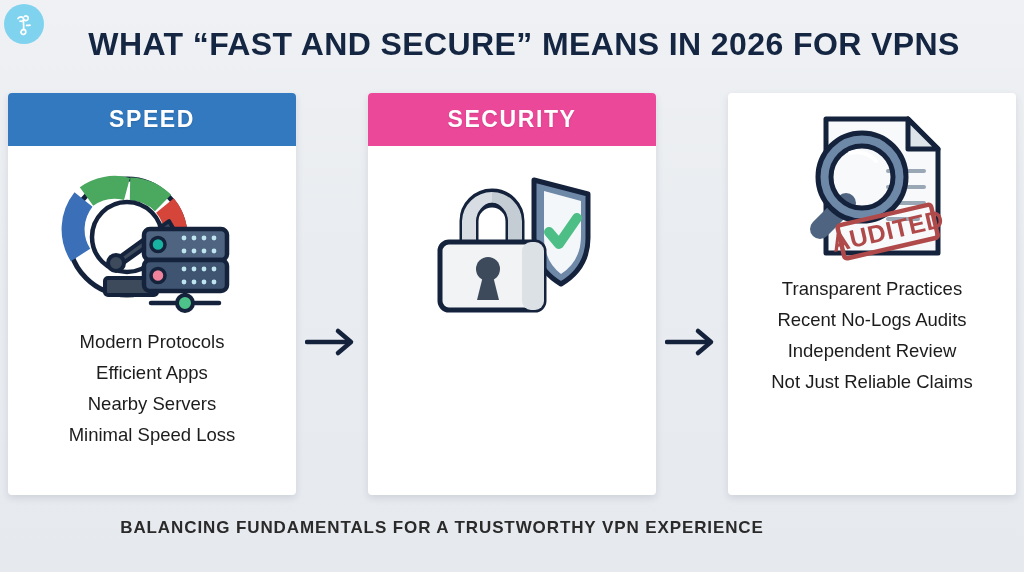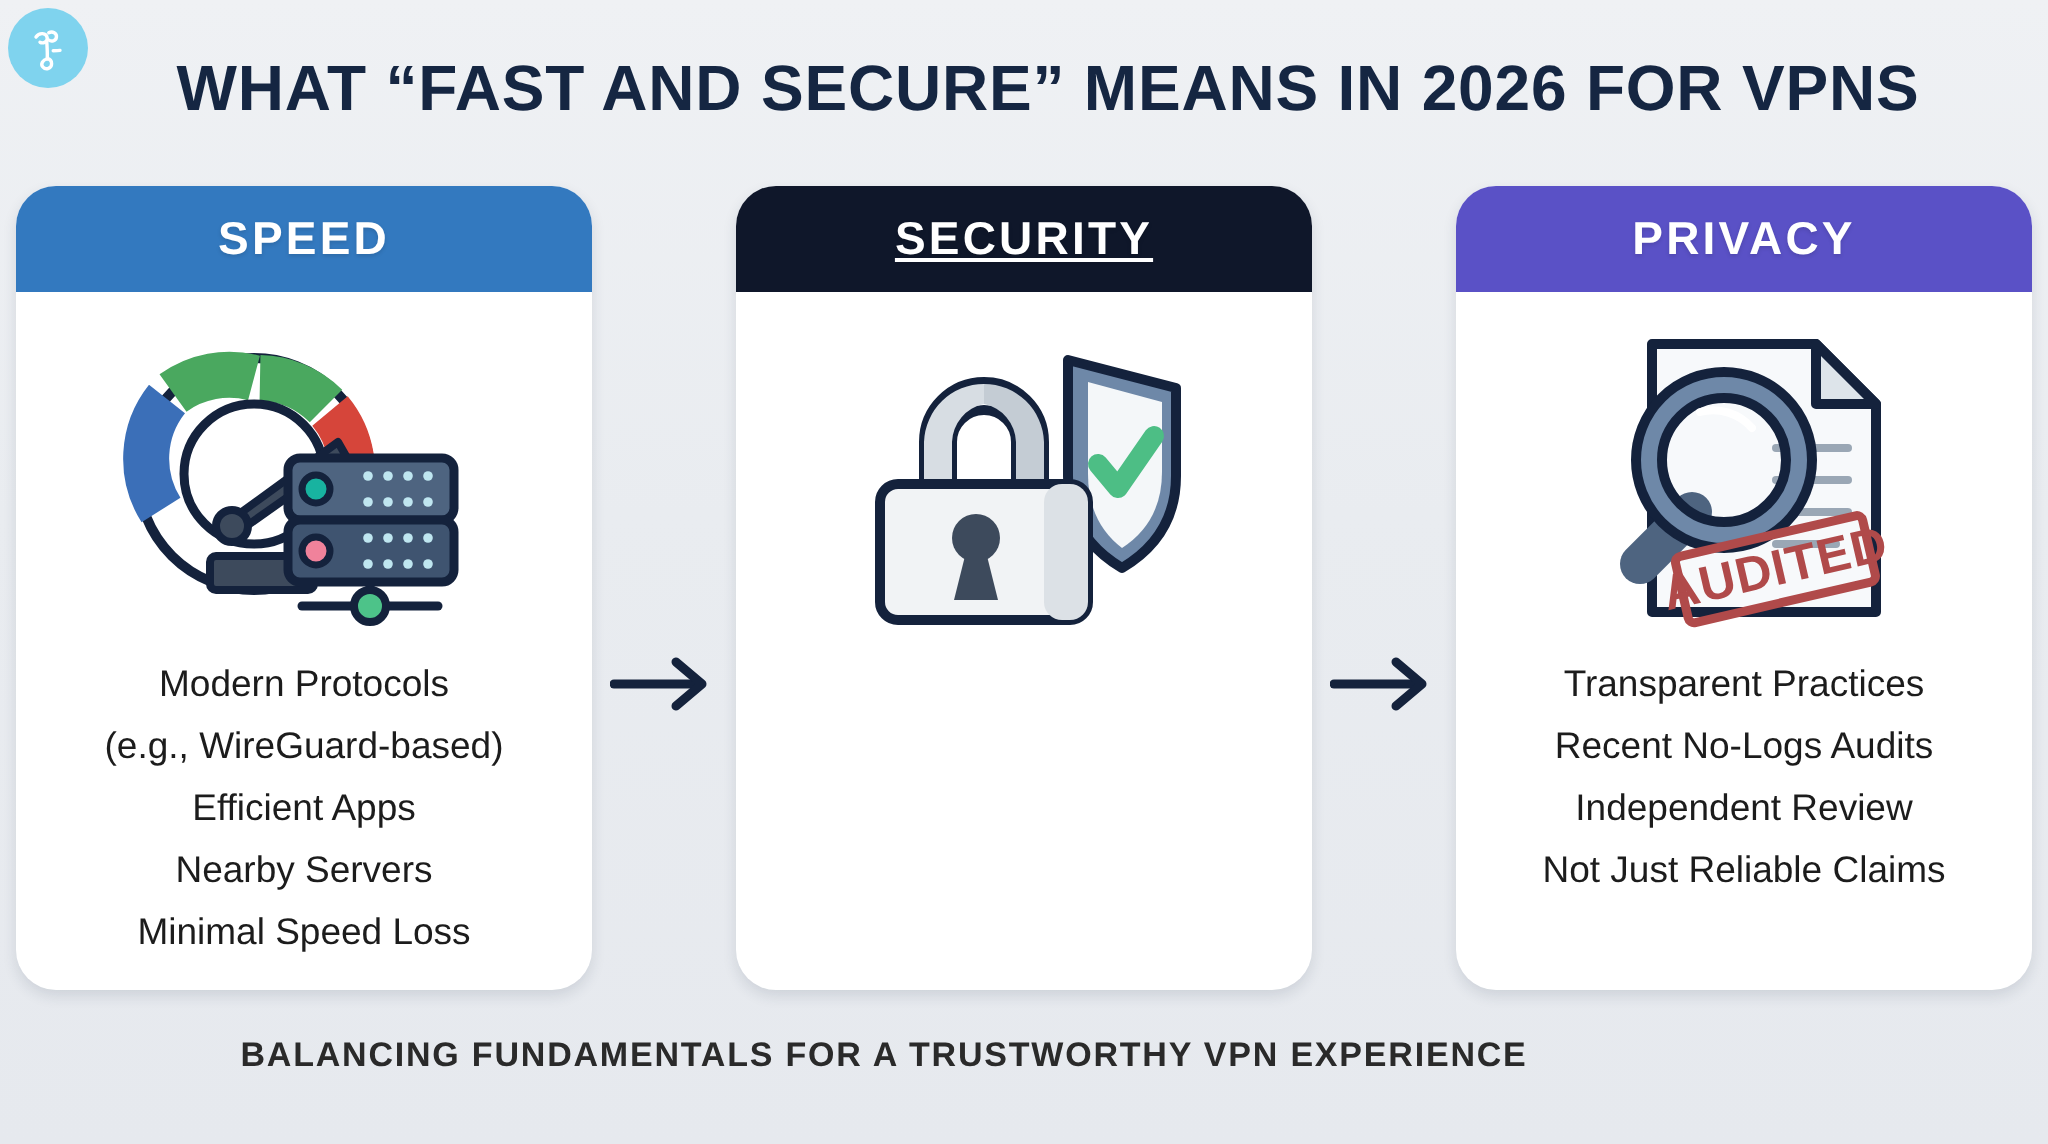--- a/index.html
+++ b/index.html
@@ -29,21 +29,21 @@
 
   
   #row {
     position:absolute; left:0; top:93px; width:1024px; height:404px;
     display:flex; align-items:flex-start; justify-content:center;
   }
 
   .card {
     width:288px; height:402px;
     background:#FFFFFF;
-    border-radius:20px;
+    border-radius:4px;
     box-shadow:0 3px 7px rgba(40,55,80,0.13);
     display:flex; flex-direction:column;
     overflow:hidden;
     flex:0 0 auto;
   }
   .card-head {
     height:53px; flex:0 0 53px;
     display:flex; align-items:center; justify-content:center;
     font-size:23px; font-weight:bold; letter-spacing:1.6px;
     color:#FFFFFF;
@@ -153,39 +153,38 @@
               <circle cx="157" cy="104" r="2.4"></circle>
             <circle cx="127" cy="117" r="2.4"></circle>
               <circle cx="137" cy="117" r="2.4"></circle>
             <circle cx="147" cy="117" r="2.4"></circle>
               <circle cx="157" cy="117" r="2.4"></circle>
           </g>
         </svg>
       </div>
       <div class="items">
         <div class="line">Modern Protocols</div>
-        <div class="line">(e.g., WireGuard-based)</div>
         <div class="line">Efficient Apps</div>
         <div class="line">Nearby Servers</div>
         <div class="line">Minimal Speed Loss</div>
       </div>
     </div>
   </div>
 
   <div class="arrow">
     <svg width="54" height="30" viewBox="0 0 54 30">
       <g stroke="#14223C" stroke-width="4.5" fill="none" stroke-linecap="round">
         <path d="M2 15 L45 15"></path>
         <path d="M33 4 L46 15 L33 26" stroke-linejoin="round"></path>
       </g>
     </svg>
   </div>
 
   <div class="card">
-    <div class="card-head" style="background:#0f172a;text-decoration:underline;">SECURITY</div>
+    <div class="card-head" style="background:#ec4899;">SECURITY</div>
     <div class="card-body">
       <div class="icon-wrap">
         <svg width="180" height="152" viewBox="0 0 180 152">
 
           <path d="M112 16 L166 30 L166 74 Q166 104 139 120 Q112 104 112 74 Z" fill="#6E88A8" stroke="#14223C" stroke-width="5" stroke-linejoin="round"></path>
           <path d="M122 27 L159 37 L159 72 Q159 97 139 110 Q122 97 122 73 Z" fill="#F4F7F9" stroke="none"></path>
           <path d="M127 68 L137 80 L155 54" stroke="#4DBE85" stroke-width="10" fill="none" stroke-linecap="round" stroke-linejoin="round"></path>
 
           <path d="M40 80 L40 57 A30 30 0 0 1 100 57 L100 80" fill="none" stroke="#14223C" stroke-width="5"></path>
           <path d="M54 80 L54 57 A16 16 0 0 1 86 57 L86 80" fill="#FFFFFF" stroke="#14223C" stroke-width="5"></path>
@@ -205,21 +204,20 @@
   <div class="arrow">
     <svg width="54" height="30" viewBox="0 0 54 30">
       <g stroke="#14223C" stroke-width="4.5" fill="none" stroke-linecap="round">
         <path d="M2 15 L45 15"></path>
         <path d="M33 4 L46 15 L33 26" stroke-linejoin="round"></path>
       </g>
     </svg>
   </div>
 
   <div class="card">
-    <div class="card-head" style="background:#5A51C6;">PRIVACY</div>
     <div class="card-body">
       <div class="icon-wrap">
         <svg width="180" height="155" viewBox="0 0 180 155">
 
           <path d="M44 10 L126 10 L156 40 L156 144 L44 144 Z" fill="#F7F9FB" stroke="#14223C" stroke-width="5" stroke-linejoin="round"></path>
           <path d="M126 10 L126 40 L156 40 Z" fill="#DDE4EA" stroke="#14223C" stroke-width="5" stroke-linejoin="round"></path>
 
           <g stroke="#9AA7B5" stroke-width="4" stroke-linecap="round">
             <path d="M106 62 L142 62"></path>
             <path d="M106 78 L142 78"></path>

